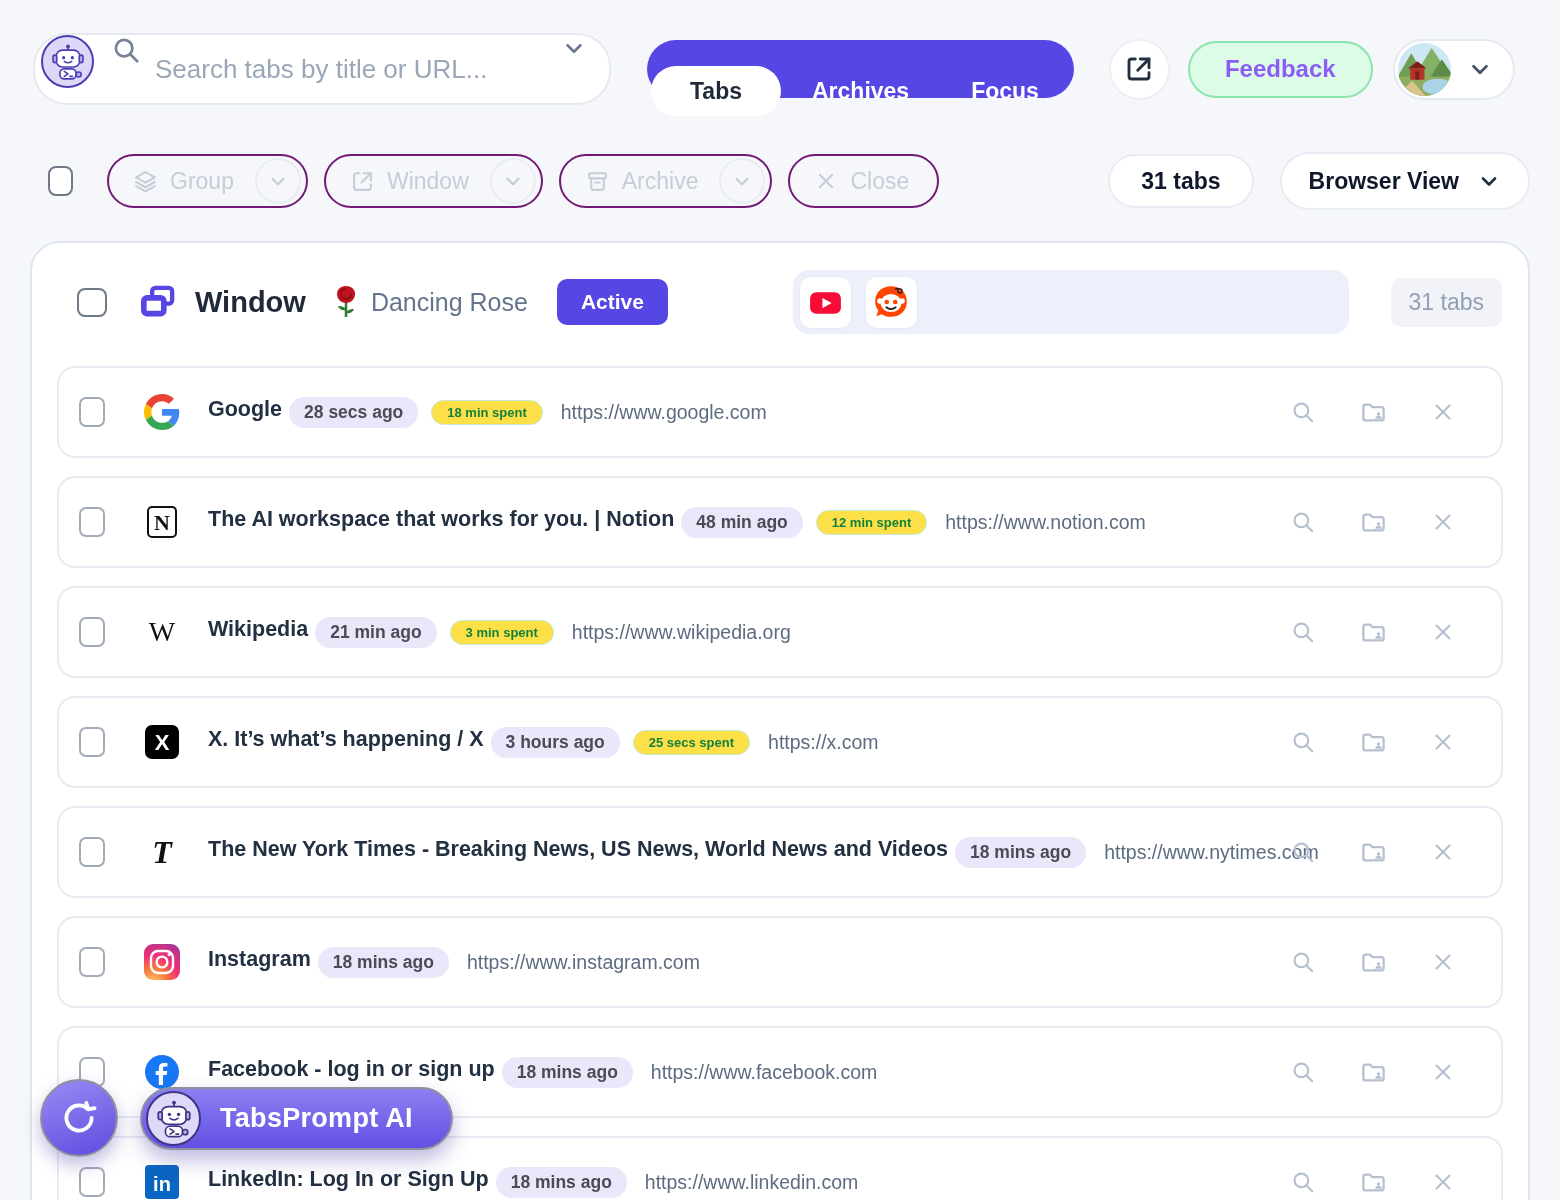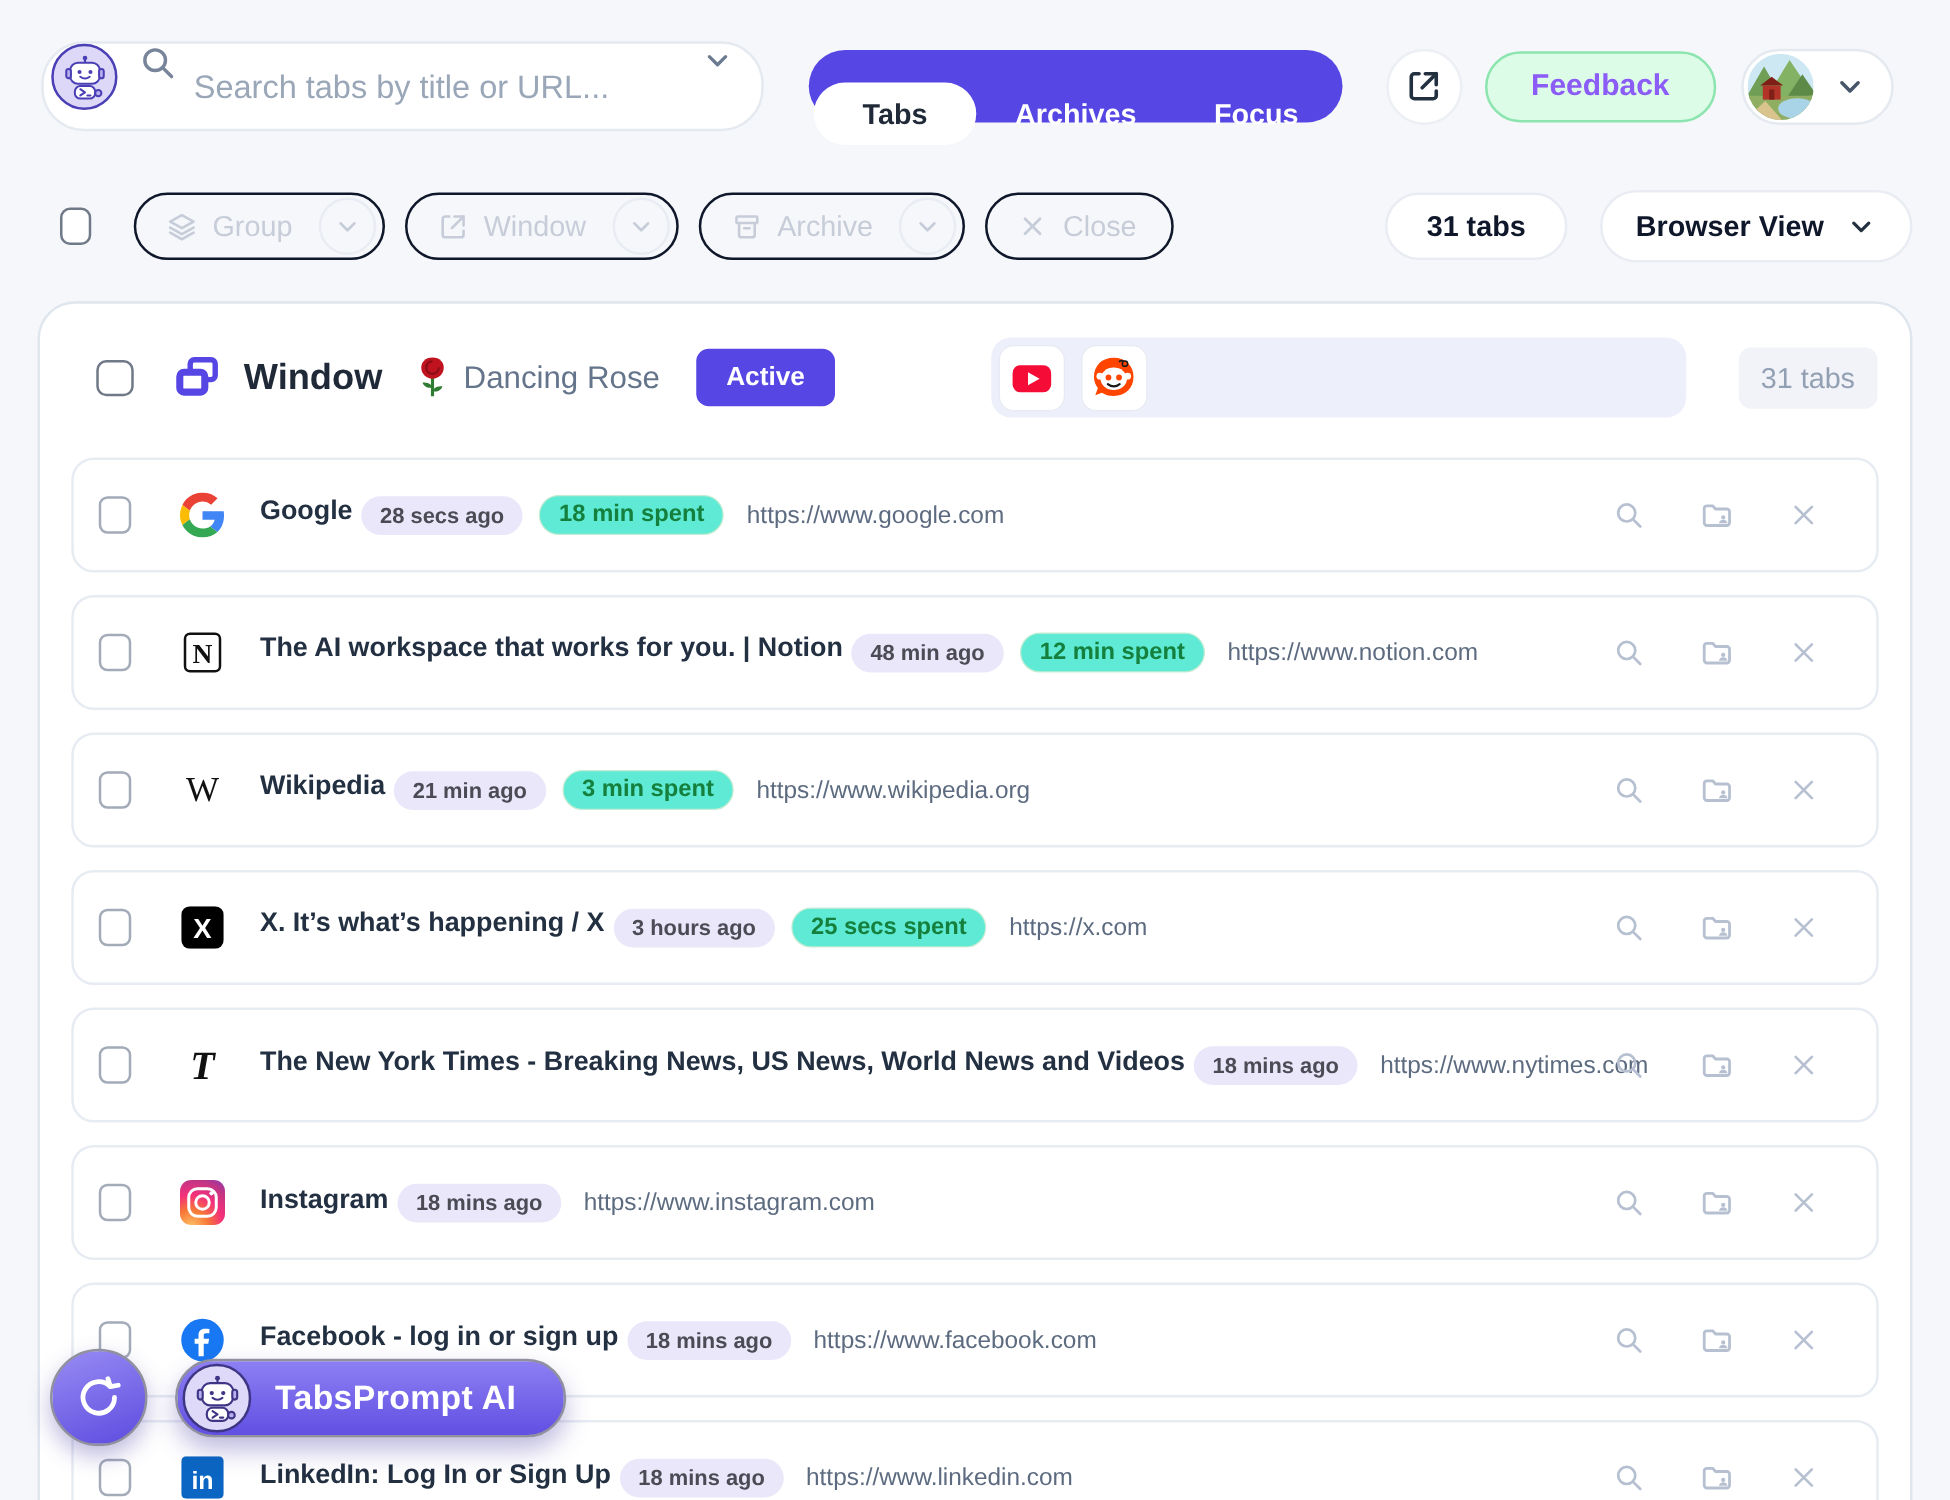--- a/index.html
+++ b/index.html
@@ -59,21 +59,21 @@
   }
   .avatar-img { width:53px; height:53px; border-radius:50%; overflow:hidden; flex:none; }
 
   
   .toolbar { display:flex; align-items:center; margin:47px 30px 0 48px; }
   .cb {
     background:#fff; border-radius:7px; cursor:pointer; flex:none;
   }
   .toolbar-cb { width:25px; height:30px; border:2.5px solid #6f7987; border-radius:8px; }
   .tool-btn {
-    height:54px; border:2px solid #0f172a; border-radius:27px;
+    height:54px; border:2px solid #701a75; border-radius:27px;
     display:flex; align-items:center; padding:0 5px 0 24px;
     color:#c6cdd9; font-size:23px; gap:12px; cursor:default; flex:none;
   }
   .tool-btn .chev-circle {
     width:46px; height:46px; border-radius:50%; border:2px solid #e9edf3;
     display:flex; align-items:center; justify-content:center; margin-left:9px;
   }
   .tool-btn.no-chev { padding-right:28px; }
   .m34 { margin-left:34px; } .m16 { margin-left:16px; }
   .count-pill {
@@ -125,22 +125,22 @@
   .row-cb { width:26px; height:30px; border:2.5px solid #a3abb9; border-radius:7px; }
   .row-fav { margin-left:37px; width:40px; display:flex; justify-content:center; flex:none; }
   .row-main { margin-left:26px; display:flex; flex-direction:row; gap:7px; padding:13px 0; min-width:0; }
   .row-title { font-size:21.5px; font-weight:600; color:#223042; white-space:nowrap; }
   .row-meta { display:flex; align-items:center; gap:13px; }
   .badge-age {
     background:#e9e7f9; color:#4b4b55; font-weight:600; font-size:17.5px;
     padding:5px 15px; border-radius:16px; white-space:nowrap;
   }
   .badge-spent {
-    background:#5eead4; border:1.5px solid #c3ecd2; color:#15803d; font-weight:600;
-    font-size:19px; padding:4px 15px; border-radius:16px; white-space:nowrap;
+    background:#fde047; border:1.5px solid #c3ecd2; color:#15803d; font-weight:600;
+    font-size:13px; padding:4px 15px; border-radius:16px; white-space:nowrap;
   }
   .row-url { color:#5d6b80; font-size:19.5px; margin-left:5px; white-space:nowrap; }
   .row-actions { margin-left:auto; display:flex; align-items:center; gap:44px; padding-left:20px; }
   .act { cursor:pointer; }
 
   
   .fab-undo {
     position:absolute; left:40px; top:1079px; width:78px; height:78px; border-radius:50%;
     background:linear-gradient(160deg,#988bf4,#5d4cdf);
     border:2.5px solid #90909f; box-shadow:0 8px 18px rgba(70,58,160,.35);

